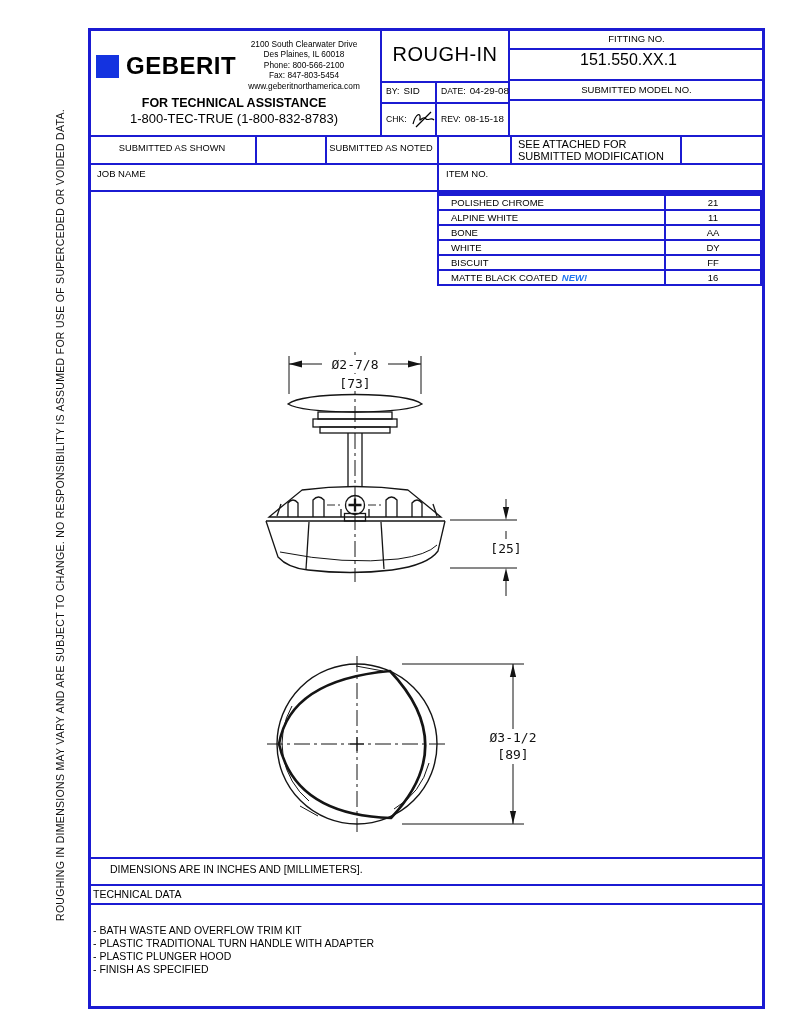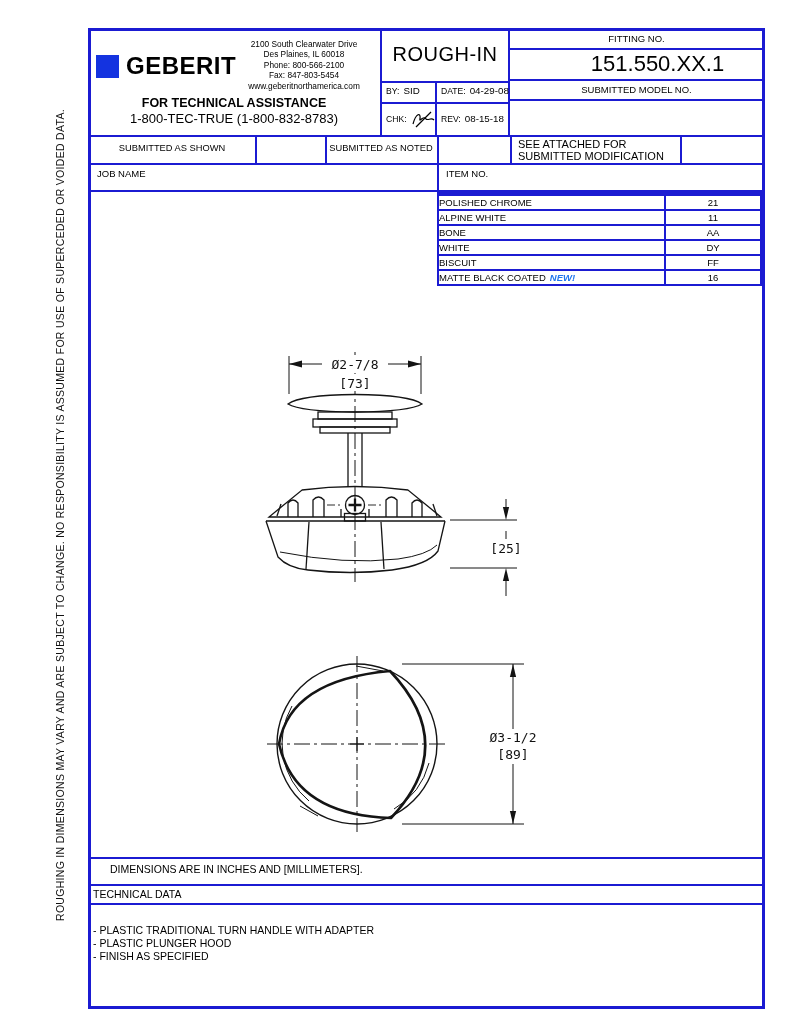--- a/index.html
+++ b/index.html
@@ -22,31 +22,31 @@
   .addr{position:absolute;left:230px;top:39px;width:148px;text-align:center;
         font-size:8.3px;line-height:10.4px;}
   .assist{position:absolute;left:88px;top:96px;width:292px;text-align:center;
           font-size:12.5px;font-weight:bold;}
   .phone{position:absolute;left:88px;top:111px;width:292px;text-align:center;font-size:13px;}
   .roughin{position:absolute;left:380px;top:28px;width:130px;height:53px;
            display:flex;align-items:center;justify-content:center;
            font-size:20px;letter-spacing:.5px;}
   .kv{position:absolute;display:flex;align-items:center;gap:4px;font-size:8.6px;}
   .kv b{font-size:9.8px;font-weight:normal;}
-  .fitting-big{position:absolute;left:531px;top:51px;width:253px;text-align:center;font-size:22px;}
+  .fitting-big{position:absolute;left:502px;top:51px;width:253px;text-align:center;font-size:16px;}
   .seeatt{position:absolute;left:518px;top:139px;width:160px;font-size:11px;line-height:11.5px;}
   
   .ft{position:absolute;left:437px;top:192px;width:325px;border:2px solid var(--blue);
       box-sizing:border-box;}
   .ft-head{display:flex;height:24px;}
   .ft-head .c1{flex:1;display:flex;align-items:center;justify-content:center;font-size:13px;}
   .ft-head .c2{width:94px;border-left:2px solid var(--blue);display:flex;flex-direction:column;
                align-items:center;justify-content:center;font-size:10px;line-height:10.5px;}
   .ft-row{display:flex;height:13px;border-top:2px solid var(--blue);}
-  .ft-row .c1{flex:1;display:flex;align-items:center;padding-left:0;font-size:9.5px;gap:4px;}
+  .ft-row .c1{flex:1;display:flex;align-items:center;padding-left:12px;font-size:9.5px;gap:4px;}
   .ft-row .c2{width:94px;border-left:2px solid var(--blue);display:flex;align-items:center;
               justify-content:center;font-size:9.5px;}
   .badge{color:#2277ee;font-weight:bold;font-style:italic;}
   .foot-note{position:absolute;left:110px;top:863px;font-size:10.5px;}
   .td-label{position:absolute;left:93px;top:888px;font-size:10.5px;}
   .td-list{position:absolute;left:93px;top:924px;font-size:10.5px;line-height:13px;}
   svg.draw{position:absolute;left:0;top:0;pointer-events:none;}
   svg.draw text{font-family:"DejaVu Sans Mono",monospace;font-size:13px;fill:#111;}
 </style>
 </head>
@@ -242,18 +242,19 @@
       <text x="506" y="553" text-anchor="middle">[25]</text>
       <rect x="481" y="729" width="64" height="35" fill="#fff"></rect>
       <text x="513" y="742" text-anchor="middle">Ø3-1/2</text>
       <text x="513" y="759" text-anchor="middle">[89]</text>
     </g>
   </svg>
 
   <div class="foot-note">DIMENSIONS ARE IN INCHES AND [MILLIMETERS].</div>
   <div class="td-label">TECHNICAL DATA</div>
   <div class="td-list">
+    <div>- BATH WASTE AND OVERFLOW TRIM KIT</div>
     <div>- PLASTIC TRADITIONAL TURN HANDLE WITH ADAPTER</div>
     <div>- PLASTIC PLUNGER HOOD</div>
     <div>- FINISH AS SPECIFIED</div>
   </div>
 
 </div>
 
 </body></html>

